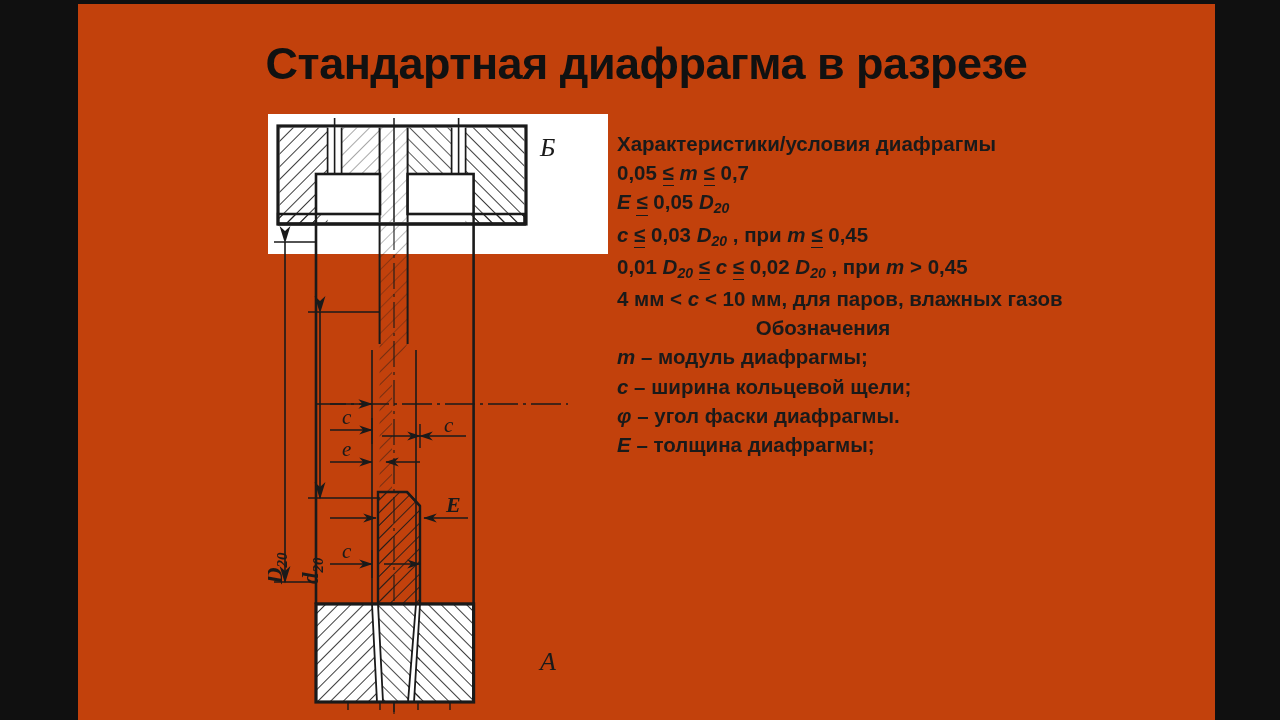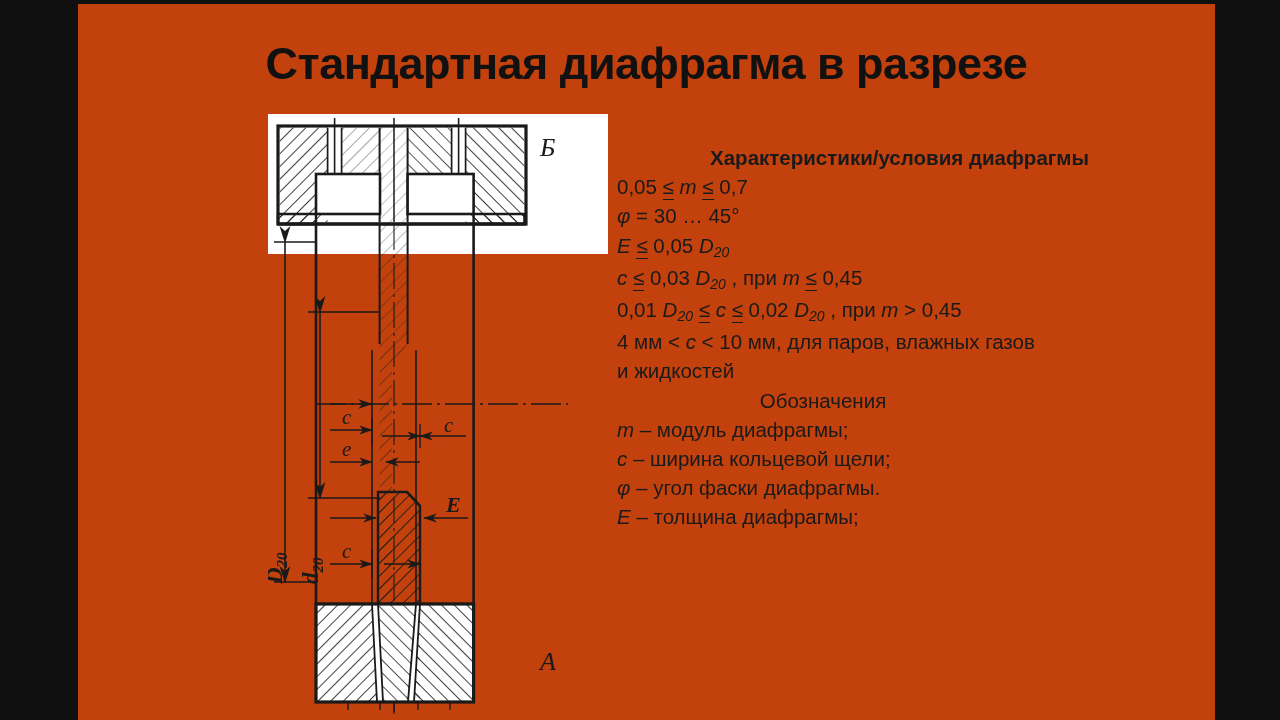--- a/index.html
+++ b/index.html
@@ -39,30 +39,29 @@
   #textcol{
     position:absolute;
     left:539px;top:125px;
     width:500px;
     color:#1a1a1a;
     font-size:20.5px;
     line-height:29.2px;
   }
   .hdr{
     font-weight:bold;
-    text-align:right;
+    text-align:left;
     padding-right:28px;
-    margin-top:14px;
   }
   .hdr2{
-    font-weight:normal;
+    font-weight:bold;
     text-align:center;
     padding-right:88px;
   }
-  .ln{white-space:nowrap;}
+  .ln{white-space:nowrap;font-weight:bold;}
   .it{font-style:italic;}
   .sub{font-size:14px;vertical-align:baseline;position:relative;top:4px;letter-spacing:0;}
   .le{position:relative;display:inline-block;}
   .le::after{
     content:"";
     position:absolute;
     left:0;right:0;bottom:1px;
     border-bottom:1.6px solid #1a1a1a;
   }
 </style>
@@ -257,33 +256,31 @@
       </g>
     </svg>
   </div>
 
   <div id="textcol">
 
     <div class="hdr">Характеристики/условия диафрагмы</div>
 
     <div class="ln">0,05 <span class="le">≤</span> <span class="it">m</span> <span class="le">≤</span> 0,7</div>
 
-    <div class="ln"><span class="it">φ</span> = 30 … 45°</div>
 
     <div class="ln"><span class="it">E</span> <span class="le">≤</span> 0,05 <span class="it">D</span><span class="sub it">20</span></div>
 
 
     <div class="ln"><span class="it">c</span> <span class="le">≤</span> 0,03 <span class="it">D</span><span class="sub it">20</span> , при <span class="it">m</span> <span class="le">≤</span> 0,45</div>
 
     <div class="ln">0,01 <span class="it">D</span><span class="sub it">20</span> <span class="le">≤</span> <span class="it">c</span> <span class="le">≤</span> 0,02 <span class="it">D</span><span class="sub it">20</span> , при <span class="it">m</span> &gt; 0,45</div>
 
 
     <div class="ln">4 мм &lt; <span class="it">c</span> &lt; 10 мм, для паров, влажных газов</div>
 
-    <div class="ln">и жидкостей</div>
 
     <div class="hdr2">Обозначения</div>
 
     <div class="ln"><span class="it">m</span> – модуль диафрагмы;</div>
 
 
 
     <div class="ln"><span class="it">c</span> – ширина кольцевой щели;</div>
 
     <div class="ln"><span class="it">φ</span> – угол фаски диафрагмы.</div>

